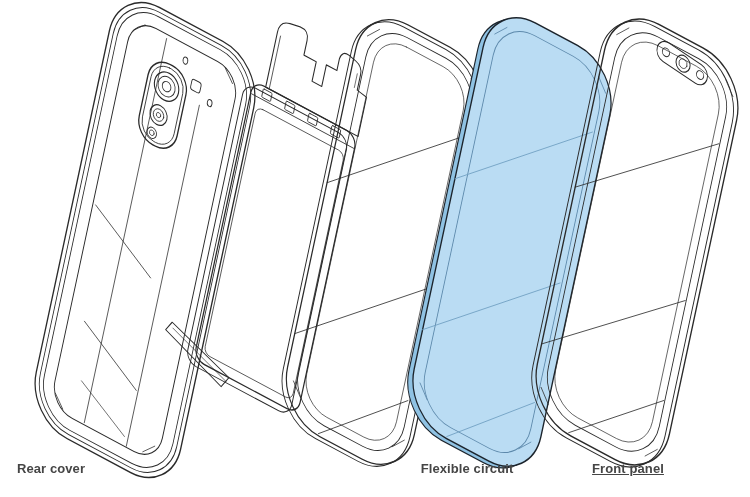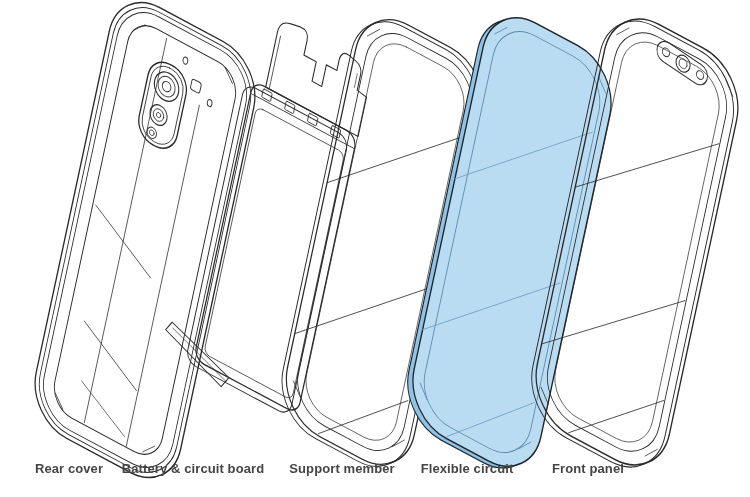--- a/index.html
+++ b/index.html
@@ -15,25 +15,25 @@
   .layer-label{
     position:absolute;
     top:461px;
     transform:translateX(-50%);
     font-size:13px;
     font-weight:600;
     letter-spacing:0.1px;
     color:#454545;
     white-space:nowrap;
   }
-  .lbl-1{left:51px;padding-left:36px;}
+  .lbl-1{left:51px;}
   .lbl-2{left:193px;}
   .lbl-3{left:342px;}
   .lbl-4{left:467px;}
-  .lbl-5{left:588px;}
+  .lbl-5{left:628px;text-decoration:underline;}
   .ln{fill:none;stroke:#2a2a2a;}
 </style>
 </head>
 <body>
 
 <div class="stage">
 
   <svg width="750" height="497" viewBox="0 0 750 497">
 
     <g transform="matrix(0.88,0.47,-0.21,0.98,145,240)" stroke-linecap="round" stroke-linejoin="round">
@@ -121,18 +121,16 @@
       </g>
       <path class="ln" d="M -75,-20 L 62,-130" stroke-width="0.75"></path>
       <path class="ln" d="M -75,140 L 62,30" stroke-width="0.75"></path>
       <path class="ln" d="M -28,208 L 62,132" stroke-width="0.75"></path>
       <path class="ln" d="M -66,-180 L -55,-192 M 55,-192 L 66,-180 M -66,180 L -55,192 M 55,192 L 66,180" stroke-width="0.7"></path>
     </g>
   </svg>
 
   <div class="labels">
     <span class="layer-label lbl-1">Rear cover</span>
-    <span class="layer-label lbl-2">Battery &amp; circuit board</span>
-    <span class="layer-label lbl-3">Support member</span>
     <span class="layer-label lbl-4">Flexible circuit</span>
     <span class="layer-label lbl-5">Front panel</span>
   </div>
 </div>
 
 </body></html>

